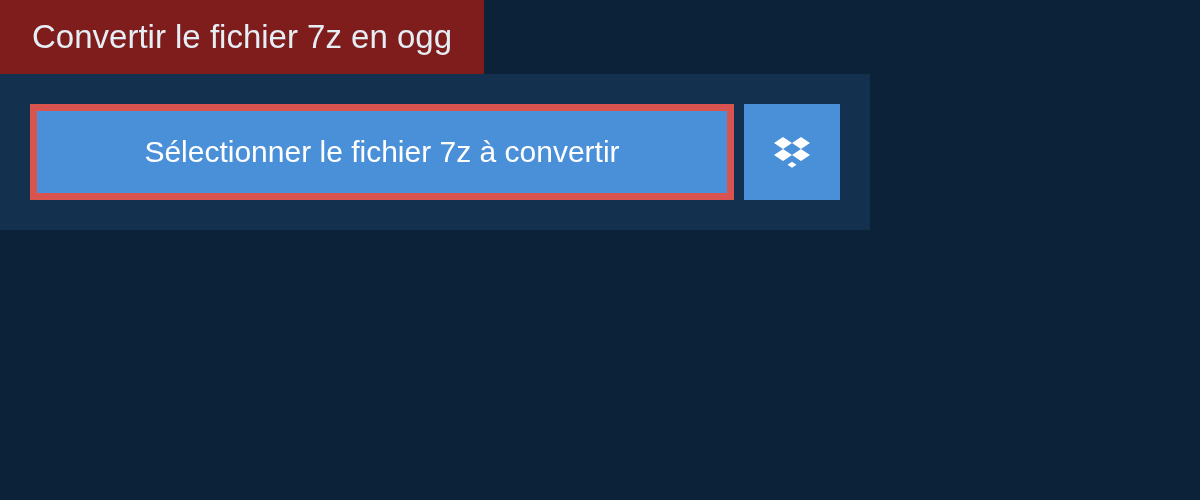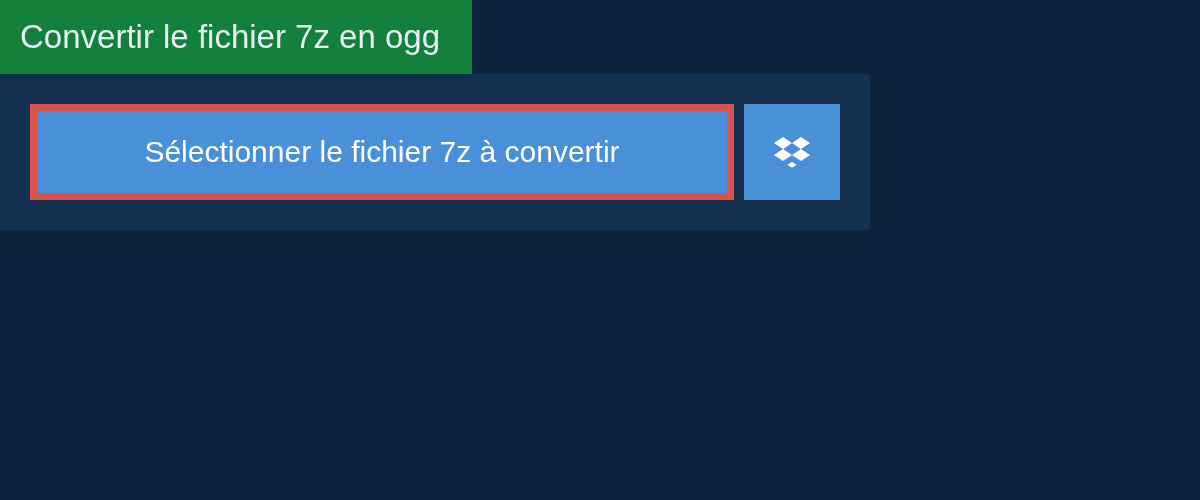--- a/index.html
+++ b/index.html
@@ -8,23 +8,23 @@
       box-sizing: border-box;
     }
     body {
       background: #0c2238;
       font-family: -apple-system, BlinkMacSystemFont, 'Segoe UI', Arial, sans-serif;
       width: 1200px;
       height: 500px;
       overflow: hidden;
     }
     .header-bar {
-      background: #15803d;
+      background: #7f1d1d;
       display: inline-block;
-      padding: 18px 32px 18px 20px;
+      padding: 18px 32px 18px 32px;
     }
     .header-title {
       color: #e6eef5;
       font-size: 33px;
       font-weight: 300;
     }
     .main-panel {
       background: #13314f;
       margin-top: 0;
       padding: 30px 30px 30px 30px;

